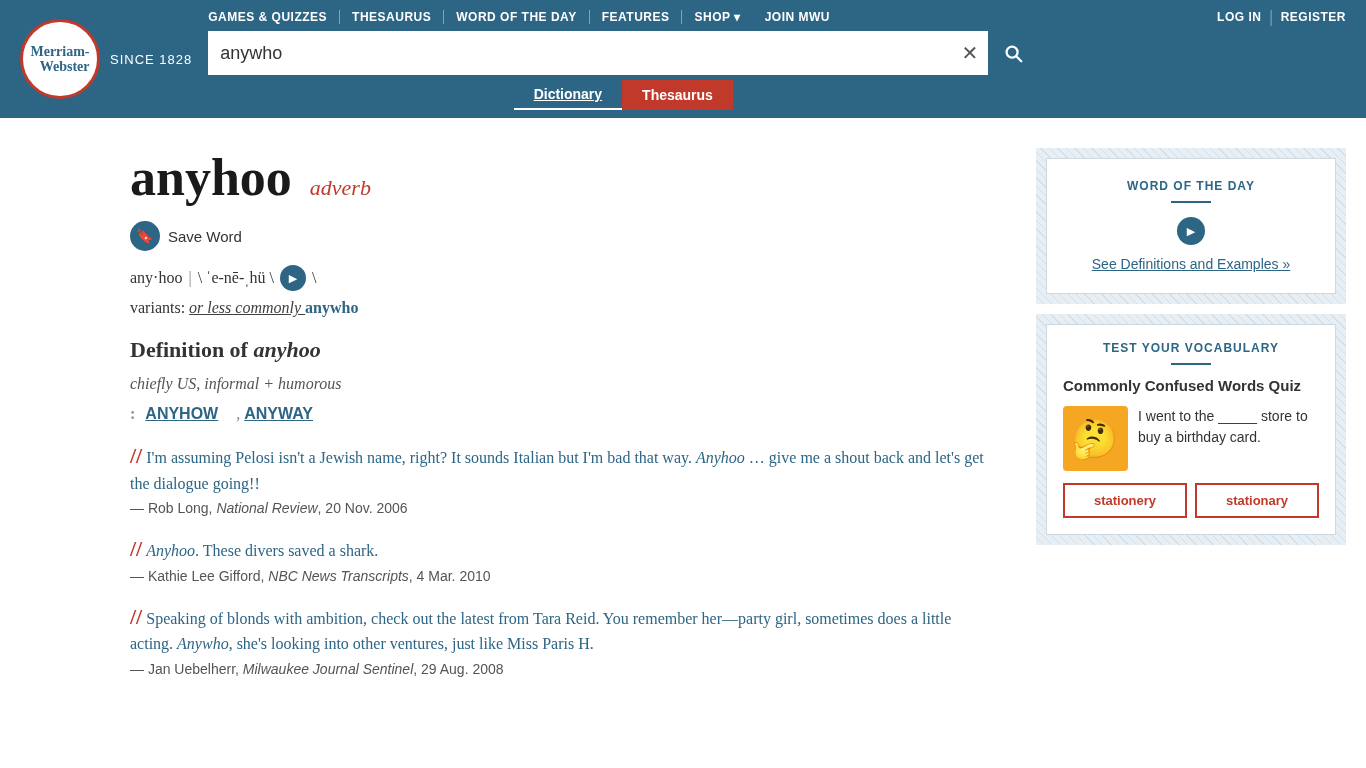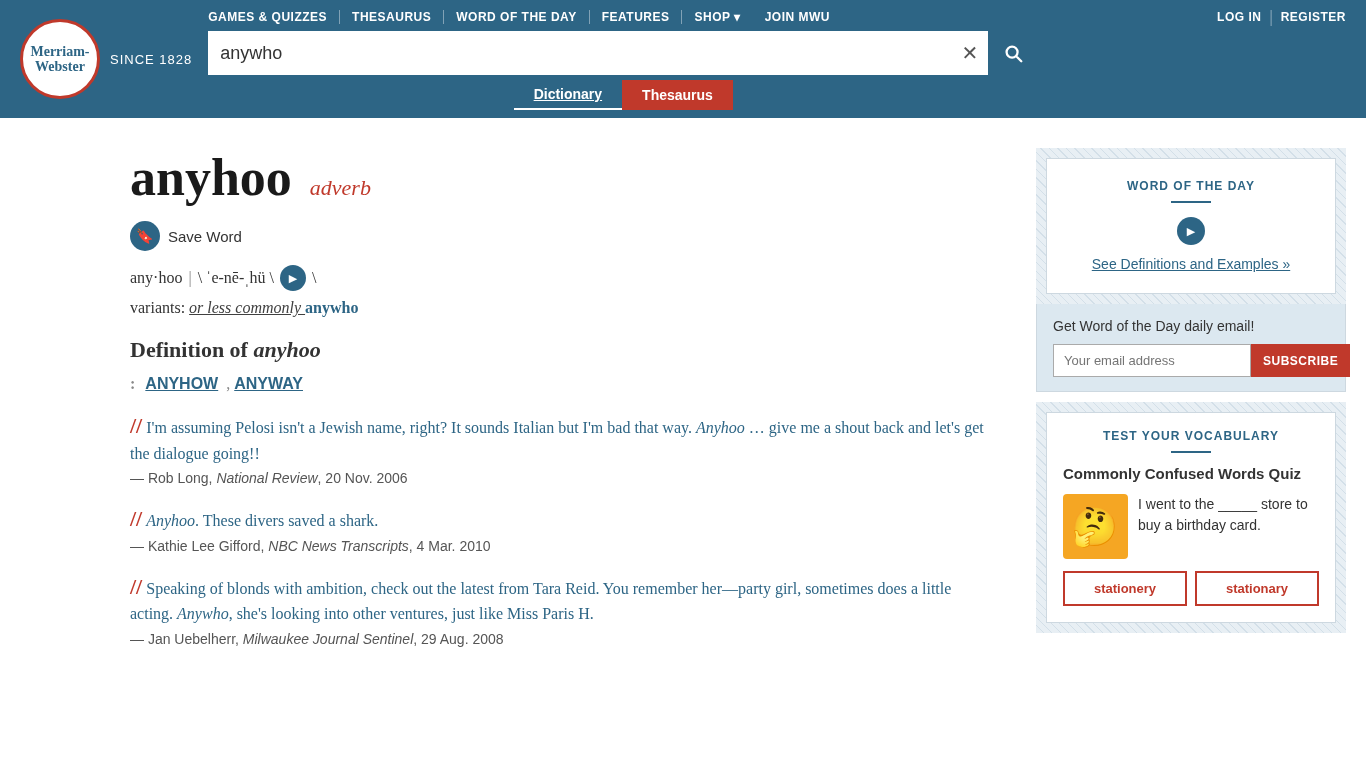--- a/index.html
+++ b/index.html
@@ -10,21 +10,21 @@
       border-radius: 50%;
       background: white;
       border: 3px solid #c0392b;
       display: flex;
       align-items: center;
       justify-content: center;
       flex-direction: column;
       color: #2d6585;
       font-size: 11px;
       font-weight: bold;
-      text-align: center;
+      text-align: right;
       line-height: 1.2;
       font-family: Georgia, serif;
     }
     .logo-circle .mw-text { font-size: 15px; font-weight: bold; }
     .since-text {
       color: white;
       font-family: Arial, sans-serif;
       font-size: 13px;
       letter-spacing: 1px;
     }
@@ -188,24 +188,25 @@
       <span>variants:</span>
       <span style="font-style:italic; color:#404040;text-decoration:underline;"> or less commonly </span>
       <span style="font-weight:bold; color:#2d6585;">anywho</span>
     </div>
 
     <h2 style="font-size:22px; font-weight:bold; margin-bottom:12px; font-family:Georgia,serif;">
       <span>Definition of</span>
       <em> <span>anyhoo</span></em>
     </h2>
 
+    <p style="font-style:italic; color:#555; margin-bottom:12px; font-size:16px;">chiefly US, informal + humorous</p>
 
     <div style="margin-bottom:20px; font-size:16px;">
       <span style="color:#888; font-weight:bold; margin-right:6px;">:</span>
-      <a style="color:#2d6585; text-decoration:underline; cursor:pointer; font-family:Arial,sans-serif; font-size:16px; font-weight:bold; margin-right:4px;">ANYHOW</a>
+      <a style="color:#2d6585; text-decoration:underline; cursor:pointer; font-family:Arial,sans-serif; font-size:16px; font-weight:bold; margin-right:14px;">ANYHOW</a>
       <span style="color:#888;">, </span>
       <a style="color:#2d6585; text-decoration:underline; cursor:pointer; font-family:Arial,sans-serif; font-size:16px; font-weight:bold;">ANYWAY</a>
     </div>
 
     <div style="margin-bottom:20px;">
       <span style="color:#c0392b; font-size:22px; font-weight:bold;">//</span>
       <span style="font-size:16px; color:#2d6585; line-height:1.6;">
         I'm assuming Pelosi isn't a Jewish name, right? It sounds Italian but I'm bad that way. <em>Anyhoo</em> … give me a shout back and let's get the dialogue going!!
       </span>
       <div style="color:#555; font-size:14px; margin-top:4px; font-family:Arial,sans-serif;">
@@ -241,27 +242,20 @@
       <div style="background:white; border:1px solid #cdd8e0; padding:20px; text-align:center;">
         <div style="font-family:Arial,sans-serif; font-size:12px; font-weight:bold; letter-spacing:1px; color:#2d6585; text-transform:uppercase; margin-bottom:8px;">WORD OF THE DAY</div>
         <div style="height:2px; background:#2d6585; width:40px; margin:0 auto 14px;"></div>
         <div style="display:flex; align-items:center; justify-content:center; gap:8px; margin-bottom:10px;">
           <button style="background:#2d6585; border:none; border-radius:50%; width:28px; height:28px; color:white; font-size:11px; cursor:pointer; display:flex; align-items:center; justify-content:center;">▶</button>
         </div>
         <a style="color:#2d6585; font-family:Arial,sans-serif; font-size:14px; cursor:pointer; text-decoration:underline;">See Definitions and Examples »</a>
       </div>
     </div>
 
-    <div style="background:#dce8f0; border:1px solid #cdd8e0; border-top:none; padding:14px 16px;">
-      <p style="font-family:Arial,sans-serif; font-size:14px; color:#333; margin-bottom:10px;">Get Word of the Day daily email!</p>
-      <div style="display:flex; gap:0;">
-        <input type="email" style="flex: 1 1 0%; border: 1px solid rgb(170, 170, 170); padding: 8px 10px; font-size: 13px; font-family: Arial, sans-serif; outline: none; color: rgb(136, 136, 136);" placeholder="Your email address">
-        <button style="background:#c0392b; color:white; border:none; padding:8px 12px; font-size:12px; font-weight:bold; font-family:Arial,sans-serif; cursor:pointer; letter-spacing:0.5px;">SUBSCRIBE</button>
-      </div>
-    </div>
 
     <div style="background:#e8eff4; background-image: repeating-linear-gradient(45deg, transparent, transparent 5px, rgba(180,200,215,0.4) 5px, rgba(180,200,215,0.4) 6px); padding:10px; margin-top:10px;">
       <div style="background:white; border:1px solid #cdd8e0; padding:16px;">
         <div style="font-family:Arial,sans-serif; font-size:12px; font-weight:bold; letter-spacing:1px; color:#2d6585; text-transform:uppercase; margin-bottom:8px; text-align:center;">TEST YOUR VOCABULARY</div>
         <div style="height:2px; background:#2d6585; width:40px; margin:0 auto 12px;"></div>
         <div style="font-family:Arial,sans-serif; font-size:15px; color:#333; margin-bottom:12px; font-weight:bold;">Commonly Confused Words Quiz</div>
         <div style="display:flex; gap:10px; margin-bottom:12px;">
           <div style="width:65px; height:65px; background:#f5a623; border-radius:4px; display:flex; align-items:center; justify-content:center; font-size:38px; flex-shrink:0;">
             <span>🤔</span>
           </div>

